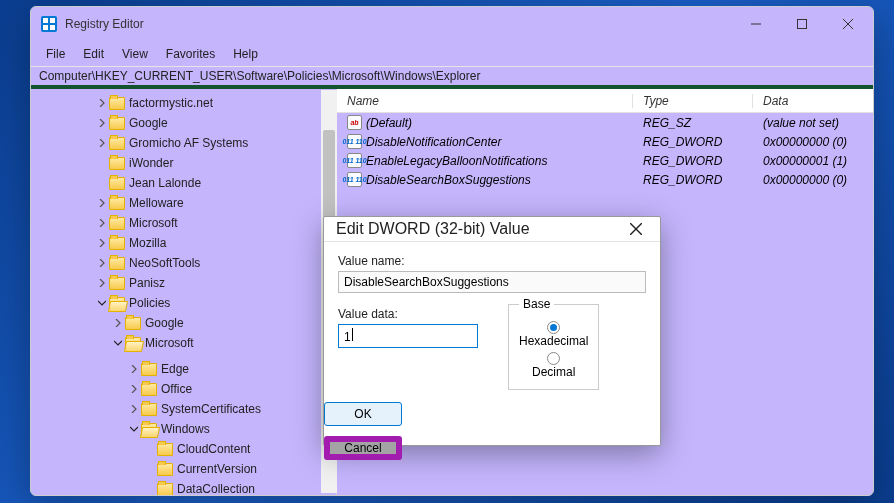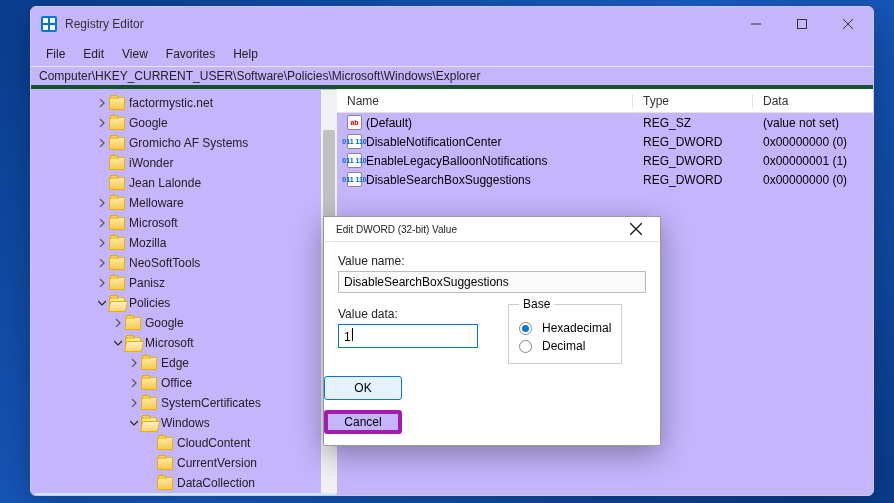--- a/index.html
+++ b/index.html
@@ -18,56 +18,56 @@
   .content { flex: 1; display: flex; overflow: hidden; }
   .tree { width: 306px; border-right: 1px solid #d0d0d0; overflow-y: auto; padding: 4px 0 4px 4px; position: relative; }
   .treeitem { display: flex; align-items: center; height: 20px; white-space: nowrap; position: relative; }
   .expander { width: 14px; display: inline-flex; align-items:center; justify-content:center; color:#555; }
   .expander svg { width:8px; height:8px; }
   .folder { width: 16px; height: 13px; background: linear-gradient(#ffe9a2, #f7ca4d); border-radius: 1px; position: relative; margin-right: 4px; border:1px solid #e5b100; }
   .folder::before { content:""; position:absolute; top:-3px; left:0; width:6px; height:3px; background:#f7ca4d; border:1px solid #e5b100; border-bottom:none; border-radius:1px 1px 0 0;}
   .folder.open::after { content:""; position:absolute; left:-1px; top:3px; width:16px; height:9px; background:linear-gradient(#fff2c4,#f9d56e); border:1px solid #e5b100; transform:skewX(-12deg); border-radius:1px;}
   .treelabel { color: #222; }
   .treeitem.selected { background: #cce8ff; }
-  .listpane { flex:1; position: relative; overflow:hidden; }
+  .listpane { flex:1; position: relative; overflow:hidden;font-style:italic; }
   .listheader { display:flex; border-bottom: 1px solid #e1e1e1; height: 24px; align-items:center; background:#fff; }
   .col { padding: 4px 10px; color:#333; position:relative; }
   .col:not(:last-child)::after { content:""; position:absolute; right:0; top:4px; bottom:4px; width:1px; background:#e1e1e1;}
   .col-name { width: 296px; }
   .col-type { width: 120px; }
   .col-data { flex:1; }
   .listrows { }
   .row { display:flex; height:19px; align-items:center; }
   .cell { padding: 0 10px; display:flex; align-items:center; gap:4px; overflow:hidden; white-space:nowrap;}
   .cell-name { width:296px; }
   .cell-type { width:120px; }
   .cell-data { flex:1; }
   .valicon { width:15px; height:15px; border:1px solid #888; background:#f9fbff; border-radius:2px; font-size:7px; line-height:7px; display:flex; flex-direction:column; align-items:center; justify-content:center; color:#c00; font-weight:bold;}
   .valicon.num { color:#0066cc; }
   .scrollbar-v { position:absolute; right:0; top:0; bottom:0; width:16px; background:#f1f1f1; }
   .scrollthumb { position:absolute; left:2px; right:2px; background:#c1c1c1; border-radius:2px; }
   
   .dialog { position:absolute; left:323px; top:216px; width:338px; height:230px; background:#fff; border:1px solid #999; box-shadow: 0 8px 30px rgba(0,0,0,0.35); border-radius:2px; display:flex; flex-direction:column; }
   .dialog-title { height:40px; display:flex; align-items:center; padding:0 12px; border-bottom:1px solid #e5e5e5; }
-  .dialog-title span { flex:1; font-size:10px; color:#222;}
+  .dialog-title span { flex:1; font-size:16px; color:#222;}
   .dialog-close { width:24px; height:24px; display:flex; align-items:center; justify-content:center; }
   .dialog-body { padding: 8px 14px 12px 14px; flex:1; position:relative; }
   .dlabel { font-size:12px; color:#222; margin-top:4px; display:block;}
   .dinput { width:308px; border:1px solid #bbb; padding:3px 5px; margin-top:3px; font-size:12px; }
   .dinput.readonly { background:#fafafa; }
   .drow2 { display:flex; gap:20px; margin-top:10px;}
   .vdcol { width:150px;}
   .vdcol .dinput { width:140px; border:1px solid #0078d4;}
   .basecol fieldset { border:1px solid #ccc; padding:6px 10px 10px 10px; margin-top:-6px;}
   .basecol legend { font-size:12px; padding:0 4px;}
-  .radiorow { display:flex; align-items:center; gap:10px; margin-top:4px;}
+  .radiorow { display:flex; align-items:center; gap:0; margin-top:4px;flex-direction:column;}
   .radio { width:13px; height:13px; border:1px solid #888; border-radius:50%; display:flex; align-items:center; justify-content:center;}
   .radio.checked::after { content:""; width:7px; height:7px; background:#0078d4; border-radius:50%;}
   .dialog-buttons { display:flex; justify-content:flex-end; gap:10px; padding:0 14px 14px 0;flex-direction:column;}
-  .dbtn { width:78px; height:24px; border:4px solid #a21caf; background:#c4b5fd; border-radius:3px; display:flex; align-items:center; justify-content:center; font-size:12px;}
+  .dbtn { width:78px; height:24px; border:6px solid #a21caf; background:#a3a3a3; border-radius:3px; display:flex; align-items:center; justify-content:center; font-size:12px;}
   .dbtn.default { border:1px solid #0078d4; background:#e5f1fb;}
   .caret { display:inline-block; border-left:1px solid #000; height:13px; margin-left:1px; animation: blink 1s infinite;}
   @keyframes blink { 50% { opacity:0; } }
 </style>
 </head>
 <body>
 
 <div class="window">
   <div class="titlebar">
     <div class="titlebar-icon"></div>
@@ -205,21 +205,21 @@
         </div>
         <div class="treeitem" style="padding-left: 76px;">
           <span class="expander">
             <svg viewBox="0 0 8 8">
               <path d="M0 2 L4 6 L8 2" fill="none" stroke="#222" stroke-width="1.2"></path>
             </svg>
           </span>
           <span class="folder open"></span>
           <span class="treelabel">Microsoft</span>
         </div>
-        <div class="treeitem" style="padding-left: 92px;">
+        <div class="treeitem" style="padding-left: 92px; margin-top: 6px;">
           <span class="expander">
             <svg viewBox="0 0 8 8">
               <path d="M2 0 L6 4 L2 8" fill="none" stroke="#555" stroke-width="1.2"></path>
             </svg>
           </span>
           <span class="folder"></span>
           <span class="treelabel">Edge</span>
         </div>
         <div class="treeitem" style="padding-left: 92px;">
           <span class="expander">

